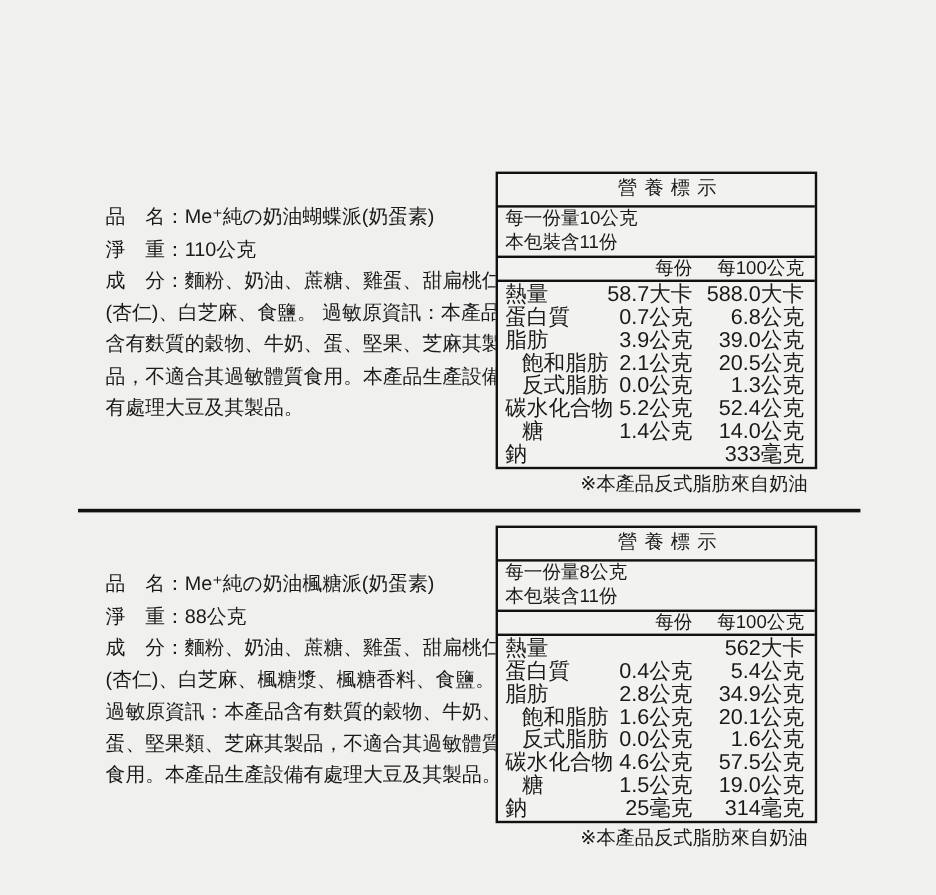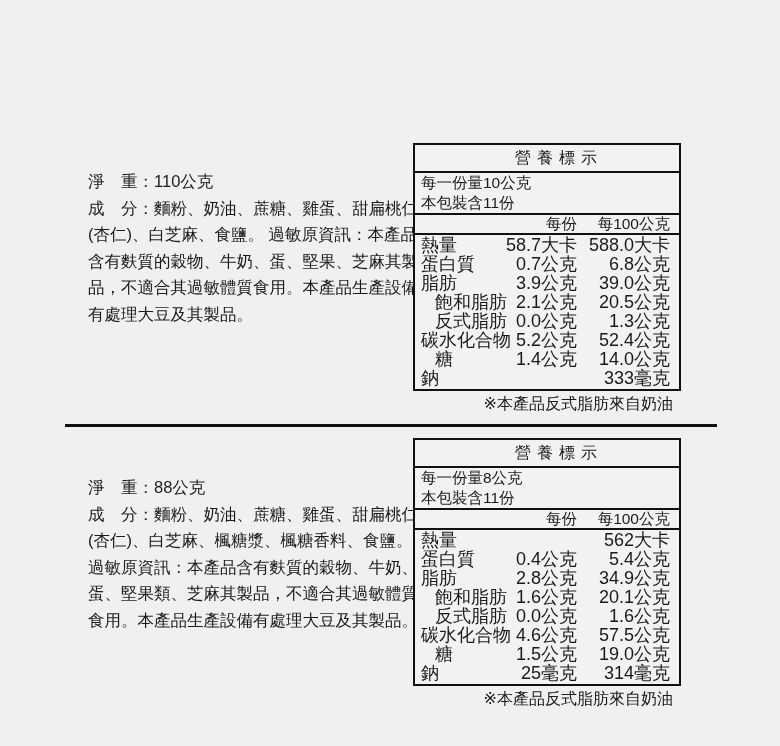--- a/index.html
+++ b/index.html
@@ -50,20 +50,21 @@
   }
   #fn1 { top:395px; }
   #fn2 { top:690px; }
 
   .divider { position:absolute; left:65px; top:424px; width:652px; height:3px; background:#111; }
 </style>
 </head>
 <body>
 
 <div class="info" id="info1">
+  <span class="line"><span>品　名：</span><span>Me⁺純の奶油蝴蝶派(奶蛋素)</span></span>
   <span class="line"><span>淨　重：</span><span>110公克</span></span>
   <span><span>成　分：</span><span>麵粉、奶油、蔗糖、雞蛋、甜扁桃仁(杏仁)、白芝麻、食鹽。</span></span>
   <span><span>過敏原資訊：</span><span>本產品含有麩質的穀物、牛奶、蛋、堅果、芝麻其製品，不適合其過敏體質食用。本產品生產設備有處理大豆及其製品。</span></span>
 </div>
 
 <div class="ntable" id="table1">
   <div class="nt-title">營養標示</div>
   <div class="nt-serving">
     <div>每一份量10公克</div>
     <div>本包裝含11份</div>
@@ -112,20 +113,21 @@
         <span class="nlabel">鈉</span>
         <span class="nv2">333毫克</span>
       </div>
   </div>
 </div>
 <div class="footnote" id="fn1">※本產品反式脂肪來自奶油</div>
 
 <div class="divider"></div>
 
 <div class="info" id="info2">
+  <span class="line"><span>品　名：</span><span>Me⁺純の奶油楓糖派(奶蛋素)</span></span>
   <span class="line"><span>淨　重：</span><span>88公克</span></span>
   <span><span>成　分：</span><span>麵粉、奶油、蔗糖、雞蛋、甜扁桃仁(杏仁)、白芝麻、楓糖漿、楓糖香料、食鹽。</span></span>
   <span><span>過敏原資訊：</span><span>本產品含有麩質的穀物、牛奶、蛋、堅果類、芝麻其製品，不適合其過敏體質食用。本產品生產設備有處理大豆及其製品。</span></span>
 </div>
 
 <div class="ntable" id="table2">
   <div class="nt-title">營養標示</div>
   <div class="nt-serving">
     <div>每一份量8公克</div>
     <div>本包裝含11份</div>

